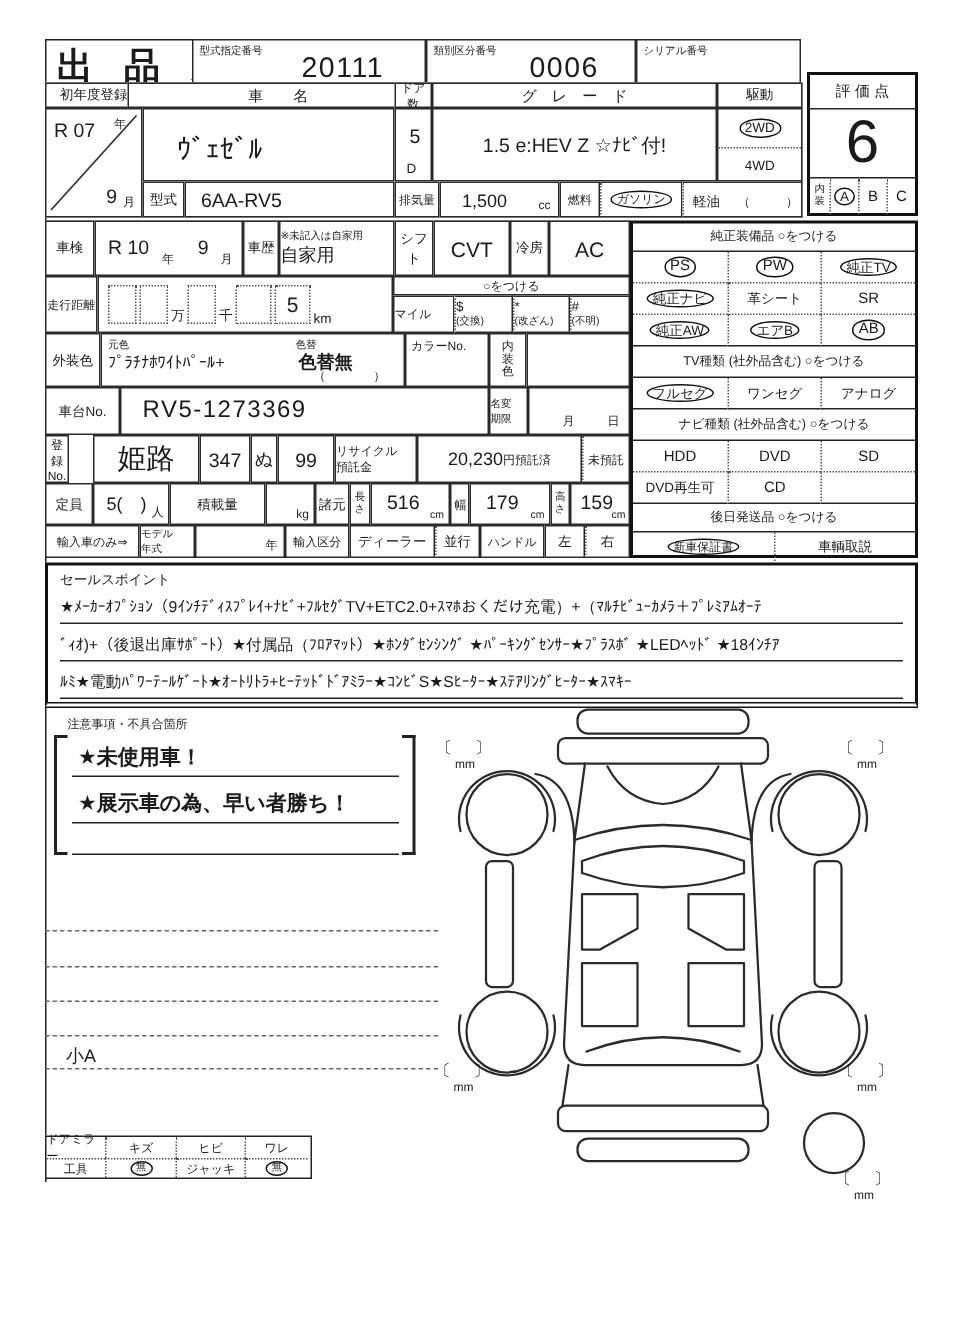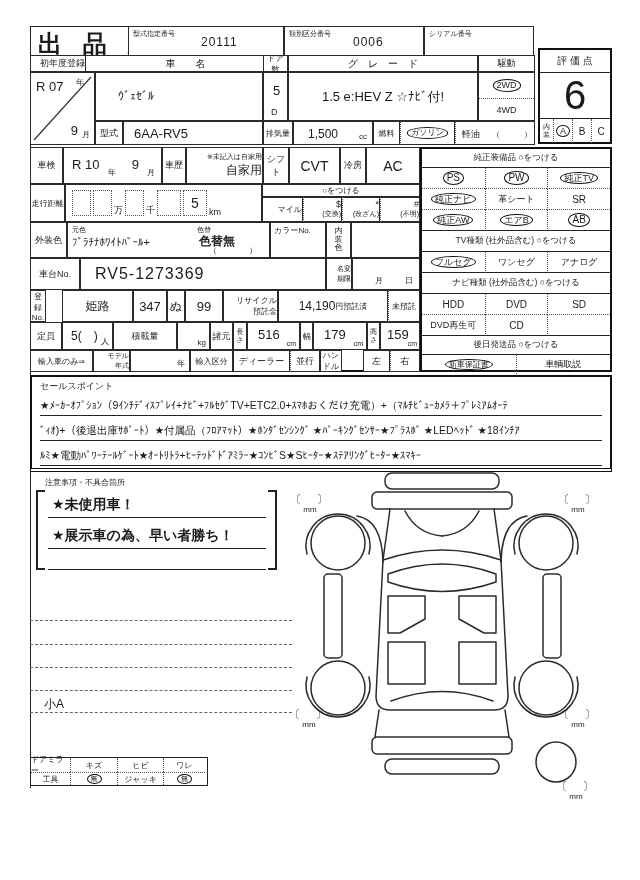--- a/index.html
+++ b/index.html
@@ -2,21 +2,21 @@
 <html><head>
 <meta charset="utf-8">
 <style>
 *{margin:0;padding:0;box-sizing:border-box}
 html,body{background:#ddd}
 body{font-family:"Liberation Sans","DejaVu Sans",sans-serif;color:#1b1b1b;-webkit-font-smoothing:antialiased}
 .sheet{position:relative;width:640px;height:880px;background:#fff;overflow:hidden}
 .a{position:absolute}
 .cell{position:absolute;border:1px solid #2a2a2a;background:#fff}
 .cc{display:flex;align-items:center;justify-content:center;text-align:center}
-.col{display:flex;flex-direction:column;align-items:flex-end;justify-content:center;text-align:center}
+.col{display:flex;flex-direction:column;align-items:flex-start;justify-content:center;text-align:center}
 .frame{position:absolute;border:2px solid #111;pointer-events:none}
 .oval{display:inline-block;border:1.5px solid #111;border-radius:50%;padding:0 5px;line-height:1.3}
 .oval.sm{padding:0 3px;line-height:1.15;border-width:1.2px}
 .vtx{word-break:break-all;line-height:1.12;text-align:center}
 .dash{position:absolute;height:0;border-top:1.4px dashed #666}
 .mbx{width:19px;height:26px;border:1.5px dotted #555;display:flex;align-items:center;justify-content:center}
 .uline{border-bottom:1.4px solid #222}
 .nowrap{white-space:nowrap;overflow:hidden}
 .rgrid{position:absolute;left:420px;top:147px;width:192px;height:225px;border:2px solid #111;background:#fff;display:grid;grid-template-columns:1fr 1fr 1fr;grid-template-rows:19px repeat(8,21px) 19px 19px;font-size:10px}
 .rgrid .t{grid-column:1/4;display:flex;align-items:center;justify-content:center;font-size:8.5px;border-bottom:1px solid #222}
@@ -28,21 +28,21 @@
 .tools>div{display:flex;align-items:center;justify-content:center;border-left:1px dotted #555;border-top:1px dotted #555}
 .tools>div:nth-child(1),.tools>div:nth-child(5){border-left:none}
 .tools>div:nth-child(-n+4){border-top:none}
 .brk{position:absolute;width:9px;height:80px;border:2px solid #222;border-right:none}
 .brk.r{border:2px solid #222;border-left:none}
 .mmk{position:absolute;width:40px;text-align:center;line-height:1.05}
 .mmk .b1{font-size:11px;letter-spacing:2px}
 .mmk .b2{font-size:8px}
 .fs7{font-size:7px}.fs8{font-size:8px}.fs9{font-size:9px}.fs10{font-size:10px}
 .fs11{font-size:11px}.fs12{font-size:12px}.fs13{font-size:13px}.fs14{font-size:14px}
-.fs15{font-size:12px}.fs16{font-size:16px}
+.fs15{font-size:19px}.fs16{font-size:16px}
 svg{display:block}
 </style>
 </head>
 <body>
 
 <div class="sheet">
 
   <div class="a" style="left:30px;top:26px;width:0;height:762px;border-left:1.6px solid #222"></div>
   <div class="a" style="left:30px;top:26px;width:100px;height:0;border-top:1.6px solid #222"></div>
 
@@ -208,21 +208,21 @@
   <div class="cell cc fs8" style="left:30px;top:290px;width:16px;height:32px">登録No.</div>
   <div class="cell cc fs15" style="left:62px;top:290px;width:71px;height:32px">姫路</div>
   <div class="cell cc fs13" style="left:133px;top:290px;width:34px;height:32px">347</div>
   <div class="cell cc fs12" style="left:167px;top:290px;width:18px;height:32px">ぬ</div>
   <div class="cell cc fs13" style="left:185px;top:290px;width:38px;height:32px">99</div>
   <div class="cell col" style="left:223px;top:290px;width:55px;height:32px">
     <span class="fs8">リサイクル</span>
     <span class="fs8">預託金</span>
   </div>
   <div class="cell cc" style="left:278px;top:290px;width:110px;height:32px">
-    <span class="fs12">14,190</span>
+    <span class="fs12">20,230</span>
       <span class="fs8">円預託済</span>
   </div>
   <div class="cell cc fs8" style="left:388px;top:290px;width:32px;height:32px;border-left:1px dotted #555">未預託</div>
 
   <div class="cell cc fs9" style="left:30px;top:322px;width:32px;height:28px">定員</div>
   <div class="cell" style="left:62px;top:322px;width:51px;height:28px">
     <span class="a fs12" style="left:8px;top:5px">5(　)</span>
     <span class="a fs8" style="right:3px;bottom:2px">人</span>
   </div>
   <div class="cell cc fs9" style="left:113px;top:322px;width:64px;height:28px">積載量</div>
@@ -257,21 +257,21 @@
   <div class="cell col" style="left:93px;top:350px;width:37px;height:22px">
     <span class="fs7">モデル</span>
     <span class="fs7">年式</span>
   </div>
   <div class="cell" style="left:130px;top:350px;width:60px;height:22px">
     <span class="a fs8" style="right:4px;bottom:2px">年</span>
   </div>
   <div class="cell cc fs8" style="left:190px;top:350px;width:43px;height:22px">輸入区分</div>
   <div class="cell cc fs9" style="left:233px;top:350px;width:57px;height:22px">ディーラー</div>
   <div class="cell cc fs9" style="left:290px;top:350px;width:30px;height:22px;border-left:1px dotted #555">並行</div>
-  <div class="cell cc fs8" style="left:320px;top:350px;width:22px;height:22px">ハンドル</div>
+  <div class="cell cc fs8" style="left:320px;top:350px;width:43px;height:22px">ハンドル</div>
   <div class="cell cc fs9" style="left:363px;top:350px;width:27px;height:22px">左</div>
   <div class="cell cc fs9" style="left:390px;top:350px;width:30px;height:22px;border-left:1px dotted #555">右</div>
 
   <div class="rgrid">
     <div class="t">純正装備品 ○をつける</div>
     <div class="g">
         <span class="oval sm">PS</span>
       </div>
     <div class="g bl">
         <span class="oval sm">PW</span>

